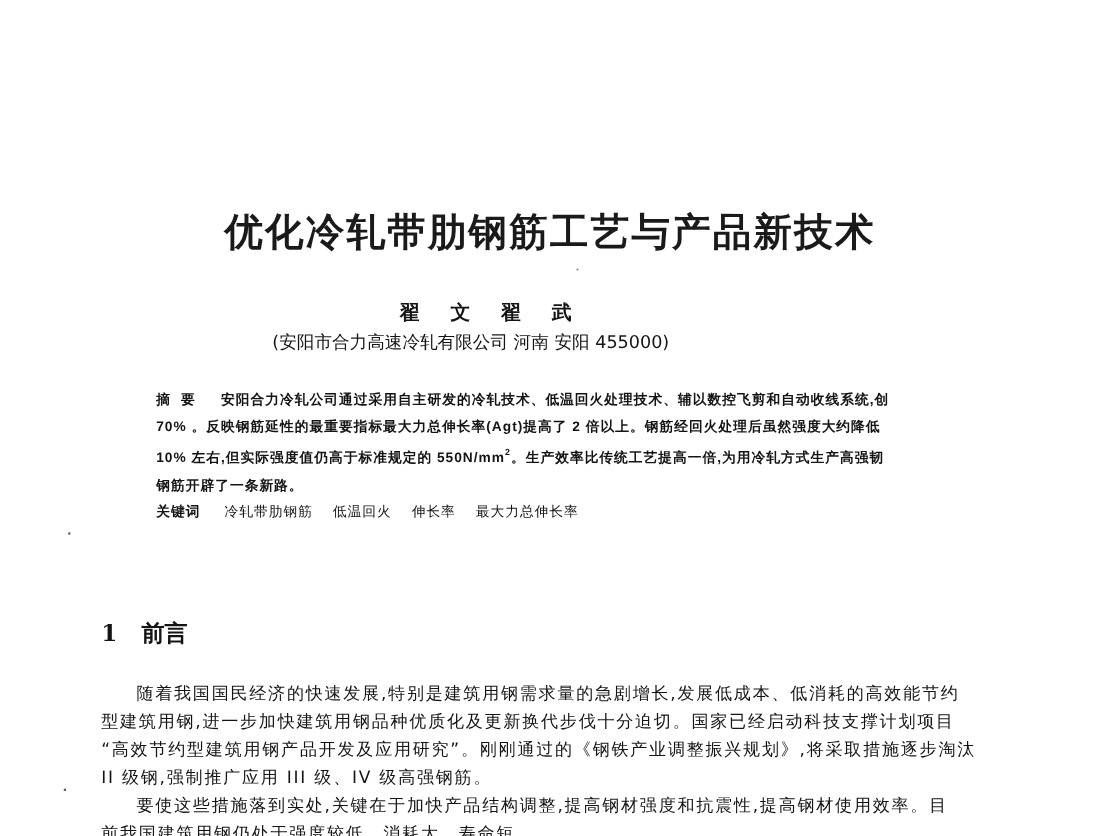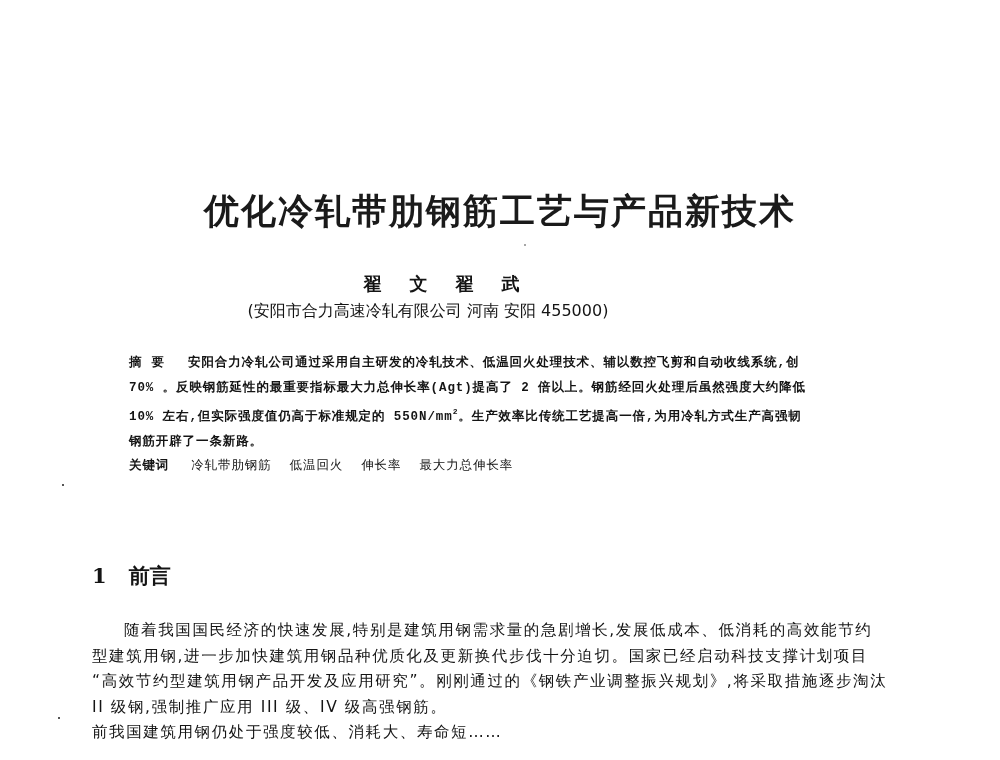--- a/index.html
+++ b/index.html
@@ -20,22 +20,22 @@
       left: 0; width: 883px; top: 272px; text-align: center;
       font-size: 18px; font-weight: bold; word-spacing: 0;
     }
     .authors span { margin: 0 14px; }
     .affil {
       left: 0; width: 856px; top: 301px; text-align: center;
       font-family: "DejaVu Sans", "Liberation Sans", sans-serif;
       font-size: 16px;
     }
     .abstract {
-      left: 129px; width: 750px; top: 351px;
-      font-family: Liberation Mono, monospace;
+      left: 142px; width: 750px; top: 351px;
+      font-family: Liberation Sans, sans-serif;
       font-size: 12.5px; line-height: 24.5px; font-weight: bold;
       text-align: justify; letter-spacing: 0.9px;
     }
     .abstract .line { display: block; white-space: nowrap; }
     .lbl { font-weight: 900; margin-right: 14px; letter-spacing: 10px; }
     .kw-lbl { font-weight: 900; margin-right: 22px; }
     .kw { margin-right: 18px; font-weight: normal; margin-top: 48px; }
     .sec {
       left: 92px; top: 562px;
       font-family: "DejaVu Sans", "Liberation Sans", sans-serif;
@@ -77,16 +77,17 @@
 
 <div class="abs sec">
   <span class="num">1</span><span>前言</span>
 </div>
 
 <div class="abs body-text">
   <span class="line indent">随着我国国民经济的快速发展,特别是建筑用钢需求量的急剧增长,发展低成本、低消耗的高效能节约</span>
   <span class="line">型建筑用钢,进一步加快建筑用钢品种优质化及更新换代步伐十分迫切。国家已经启动科技支撑计划项目</span>
   <span class="line">“高效节约型建筑用钢产品开发及应用研究”。刚刚通过的《钢铁产业调整振兴规划》,将采取措施逐步淘汰</span>
   <span class="line">II 级钢,强制推广应用 III 级、IV 级高强钢筋。</span>
+  <span class="line indent">要使这些措施落到实处,关键在于加快产品结构调整,提高钢材强度和抗震性,提高钢材使用效率。目</span>
   <span class="line">前我国建筑用钢仍处于强度较低、消耗大、寿命短……</span>
 </div>
 
 <div class="abs speck" style="left:58px; top:717px;"></div>
 
 </body></html>

